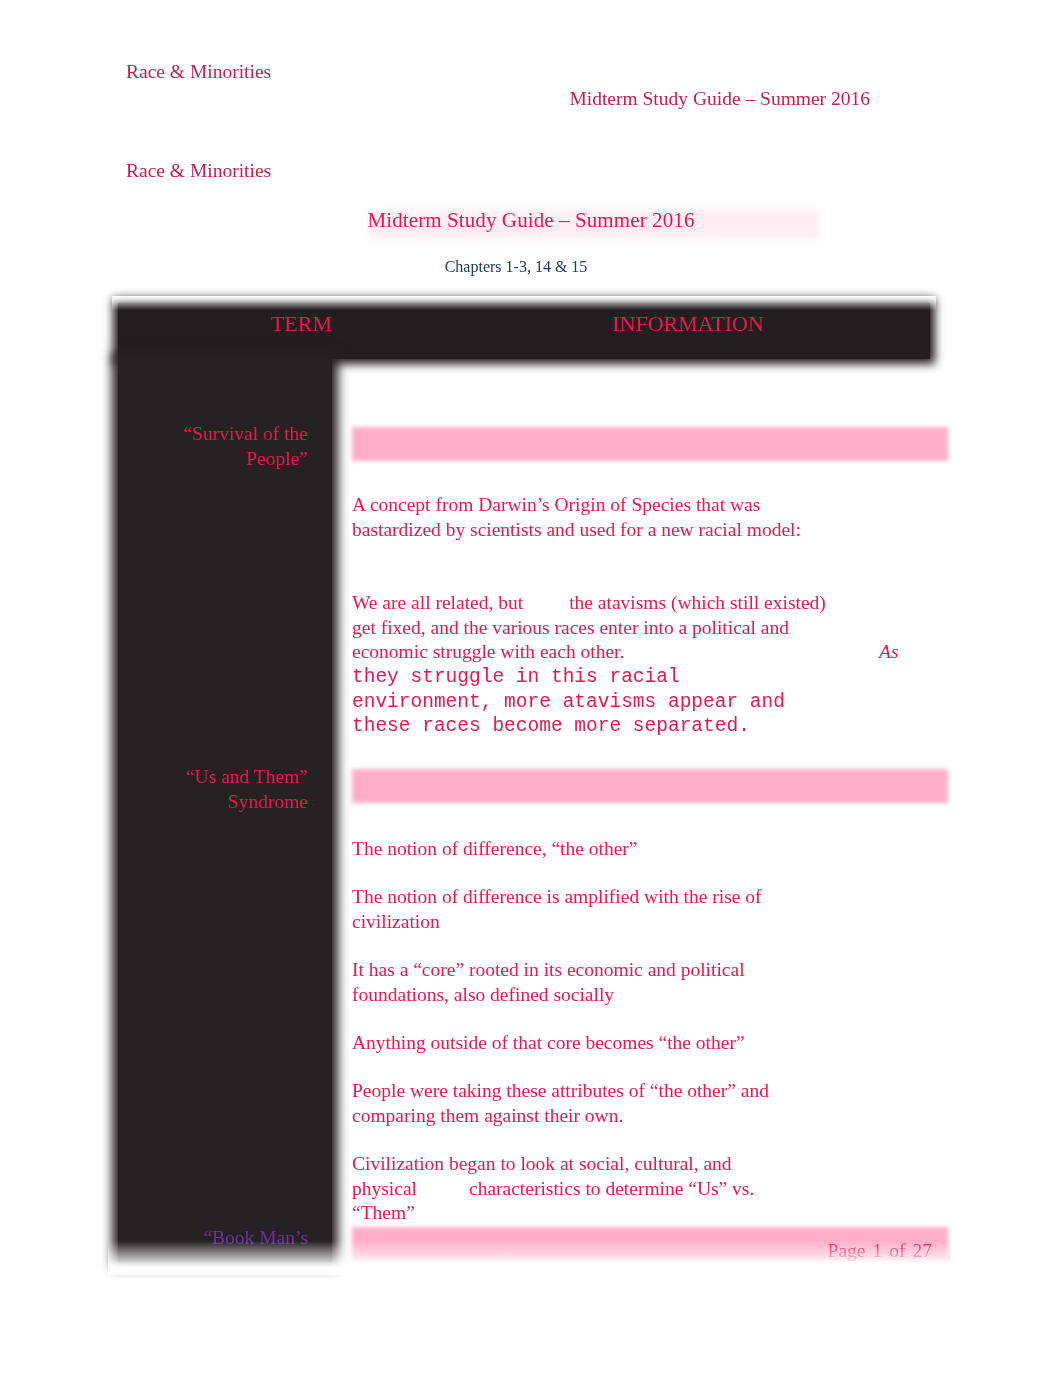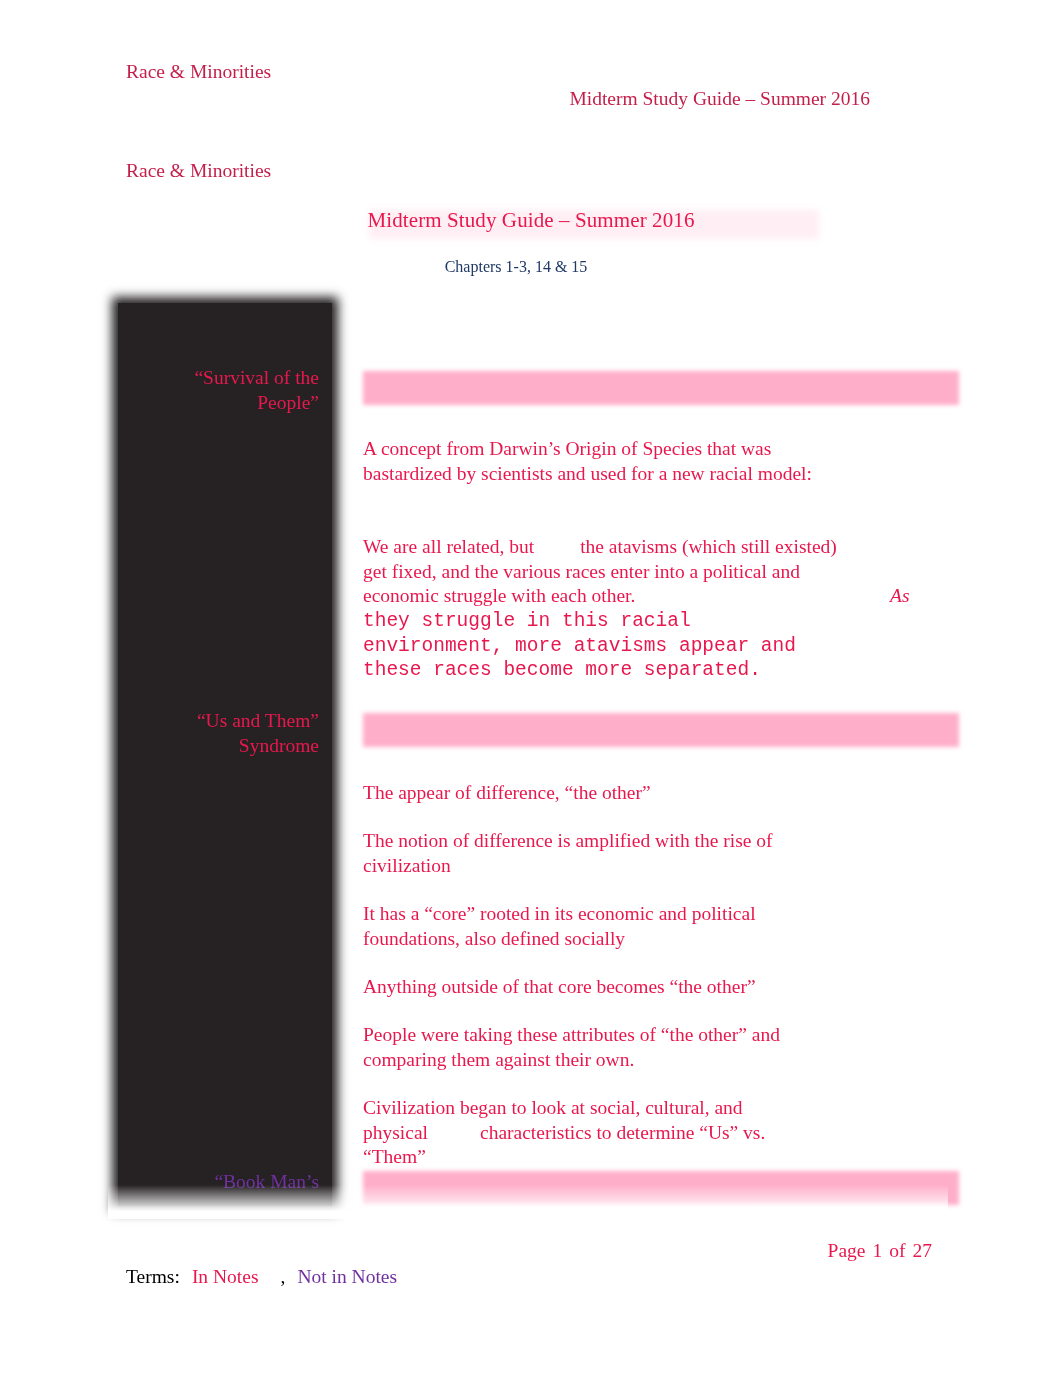--- a/index.html
+++ b/index.html
@@ -245,22 +245,26 @@
     <div class="main-title">
       <span class="title-hl"></span>
       <span class="tt">Midterm Study Guide – Summer 2016</span>
     </div>
   </div>
 
   <div class="chapters">Chapters 1-3, 14 &amp; 15</div>
 
   <div class="tbl">
 
-
-    <div class="tbody" style="height:915px;padding-left:11px;">
+    <div class="thead">
+      <div class="th-term">TERM</div>
+      <div class="th-info">INFORMATION</div>
+    </div>
+
+    <div class="tbody" style="height:915px;">
 
       <div class="term-col" style="height:903px;"></div>
 
       <div class="row">
         <div class="term-label" style="top:62px;">“Survival of the</div>
         <div class="term-label" style="top:87px;">People”</div>
 
         <div class="info-col">
           <div class="hl-band" style="top:68px;"></div>
 
@@ -274,21 +278,21 @@
         </div>
       </div>
 
       <div class="row">
         <div class="term-label" style="top:405px;">“Us and Them”</div>
         <div class="term-label" style="top:430px;">Syndrome</div>
 
         <div class="info-col">
           <div class="hl-band" style="top:410px;"></div>
 
-          <div class="para" style="top:478px;">The appear of difference, “the other”</div>
+          <div class="para" style="top:478px;">The notion of difference, “the other”</div>
           <div class="para" style="top:526px;">The notion of difference is amplified with the rise of civilization</div>
           <div class="para" style="top:599px;">It has a “core” rooted in its economic and political foundations, also defined socially</div>
           <div class="para" style="top:672px;">Anything outside of that core becomes “the other”</div>
           <div class="para" style="top:720px;">People were taking these attributes of “the other” and comparing them against their own.</div>
 
           <div class="para" style="top:793px; width:430px;"><span>Civilization began to look at social, cultural, and physical</span><span class="gap-md"></span><span>characteristics to determine “Us” vs. “Them”</span></div>
         </div>
       </div>
 
       <div class="row">
@@ -298,16 +302,15 @@
         </div>
       </div>
 
       <div class="tbl-fade" style="top:882px;"></div>
     </div>
   </div>
 
   <div class="page-num"><span>Page</span><span class="sp"></span><span>1</span><span class="sp"></span><span>of</span><span class="sp"></span><span>27</span></div>
 
   <div class="legend">
-    <div><span class="lbl">Terms:</span><span class="s1"></span><span class="pink">In Notes</span><span class="s2"></span><span class="black">,</span><span class="s1"></span><span class="purple">Not in Notes</span></div>
   </div>
 
 </div>
 
 </body></html>

